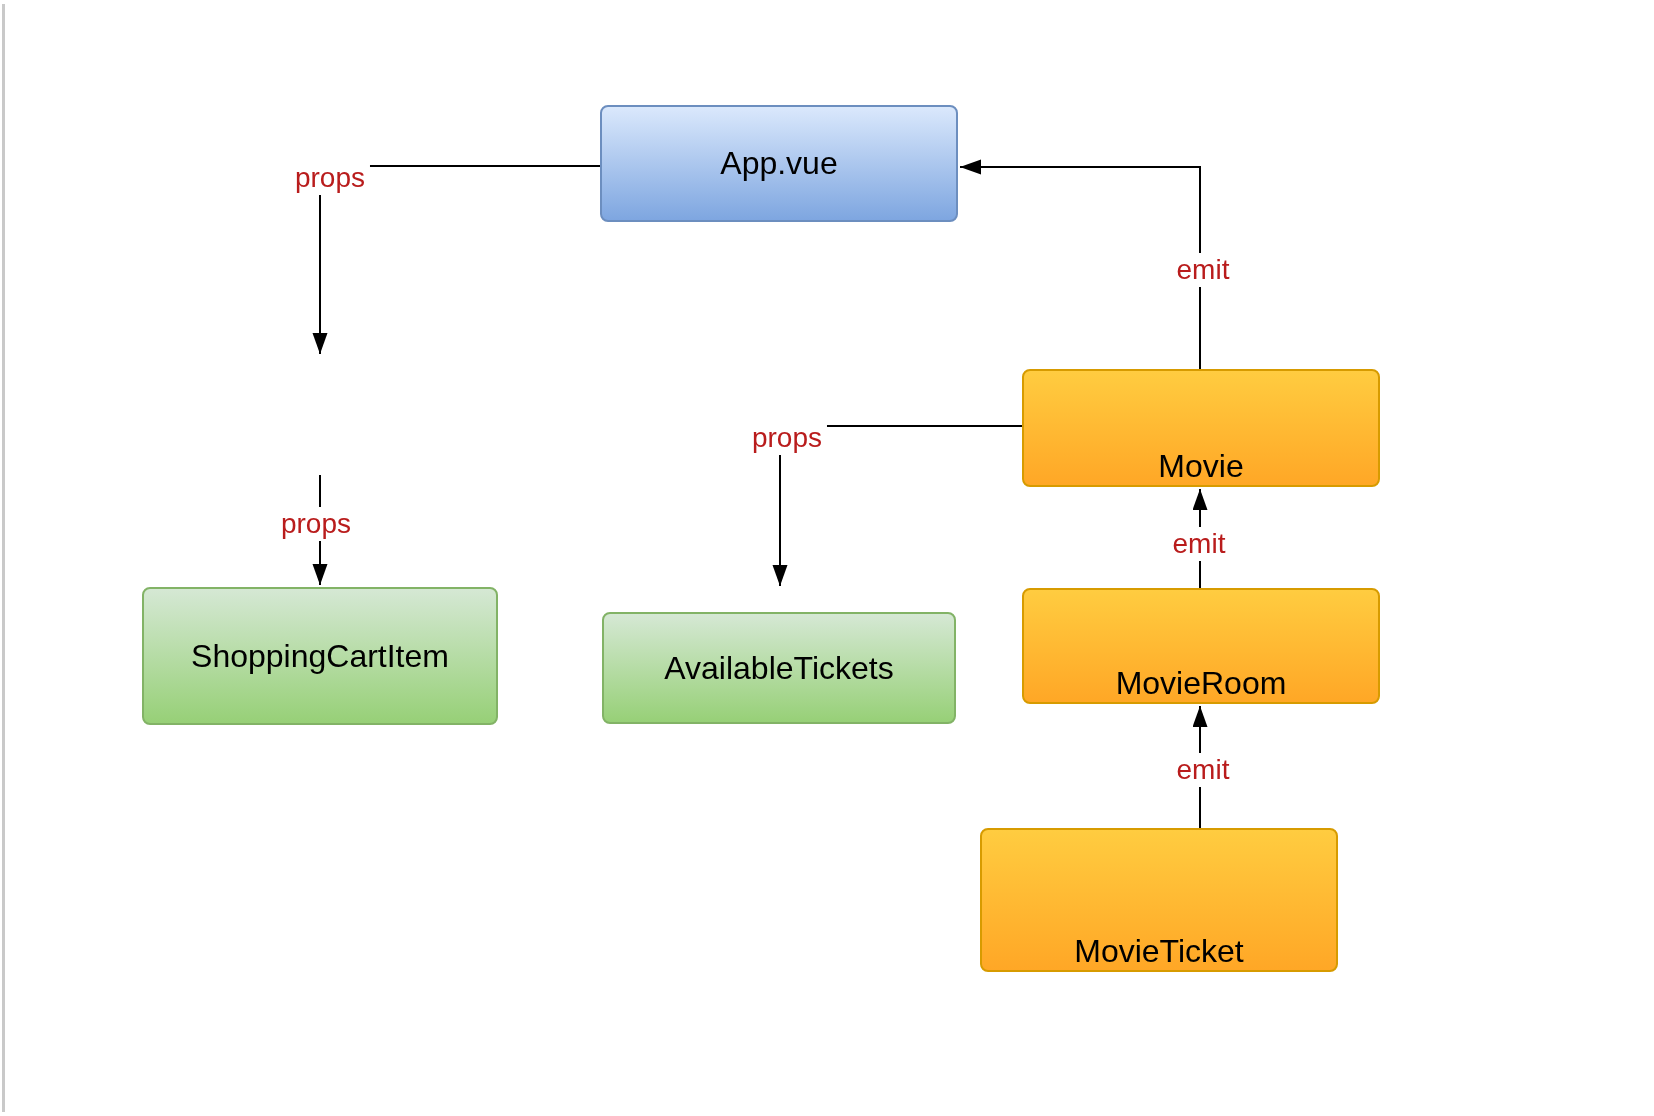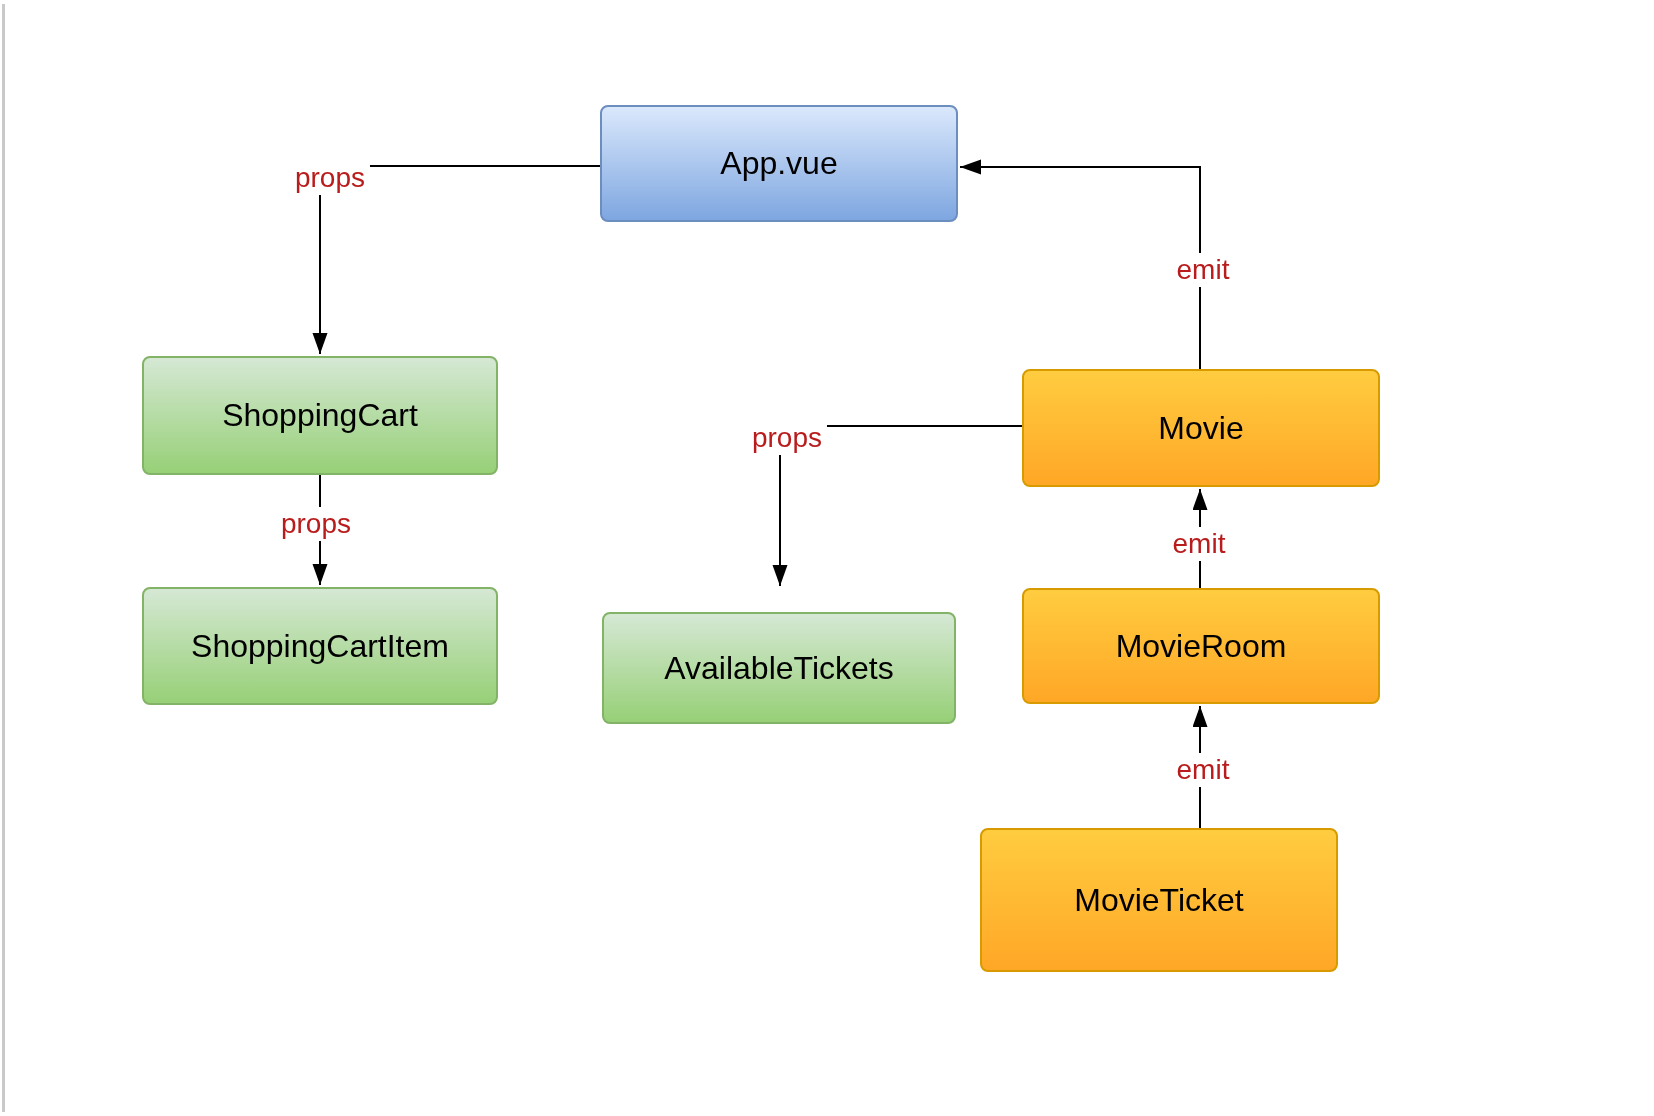--- a/index.html
+++ b/index.html
@@ -46,20 +46,21 @@
     background: linear-gradient(#dae8fc, #7ea6e0);
     border-color: #6c8ebf;
   }
   .node-green {
     background: linear-gradient(#d5e8d4, #97d077);
     border-color: #82b366;
   }
   .node-orange {
     background: linear-gradient(#ffcc40, #ffa726);
     border-color: #d79b00;
+    align-items: flex-end;
   }
   .edge-label {
     position: absolute;
     transform: translate(-50%, -50%);
     background: #ffffff;
     padding: 1px 5px;
     font-size: 28px;
     color: #b91c1c;
     white-space: nowrap;
   }
@@ -88,25 +89,22 @@
 
     <path d="M 1200 588 L 1200 489" fill="none" stroke="#000000" stroke-width="2" marker-end="url(#arrow)"></path>
 
     <path d="M 1200 828 L 1200 706" fill="none" stroke="#000000" stroke-width="2" marker-end="url(#arrow)"></path>
   </svg>
 
   <div class="node node-blue" style="left:600px; top:105px; width:358px; height:117px;">
     <span>App.vue</span>
   </div>
 
-  <div class="node node-green" style="left:142px; top:356px; width:356px; height:119px;">
-    <span>ShoppingCart</span>
-  </div>
 
-  <div class="node node-green" style="left:142px; top:587px; width:356px; height:118px;">
+  <div class="node node-green" style="left:142px; top:587px; width:356px; height:138px;">
     <span>ShoppingCartItem</span>
   </div>
 
   <div class="node node-green" style="left:602px; top:588px; width:354px; height:112px;margin-top:24px;">
     <span>AvailableTickets</span>
   </div>
 
   <div class="node node-orange" style="left:1022px; top:369px; width:358px; height:118px;">
     <span>Movie</span>
   </div>

